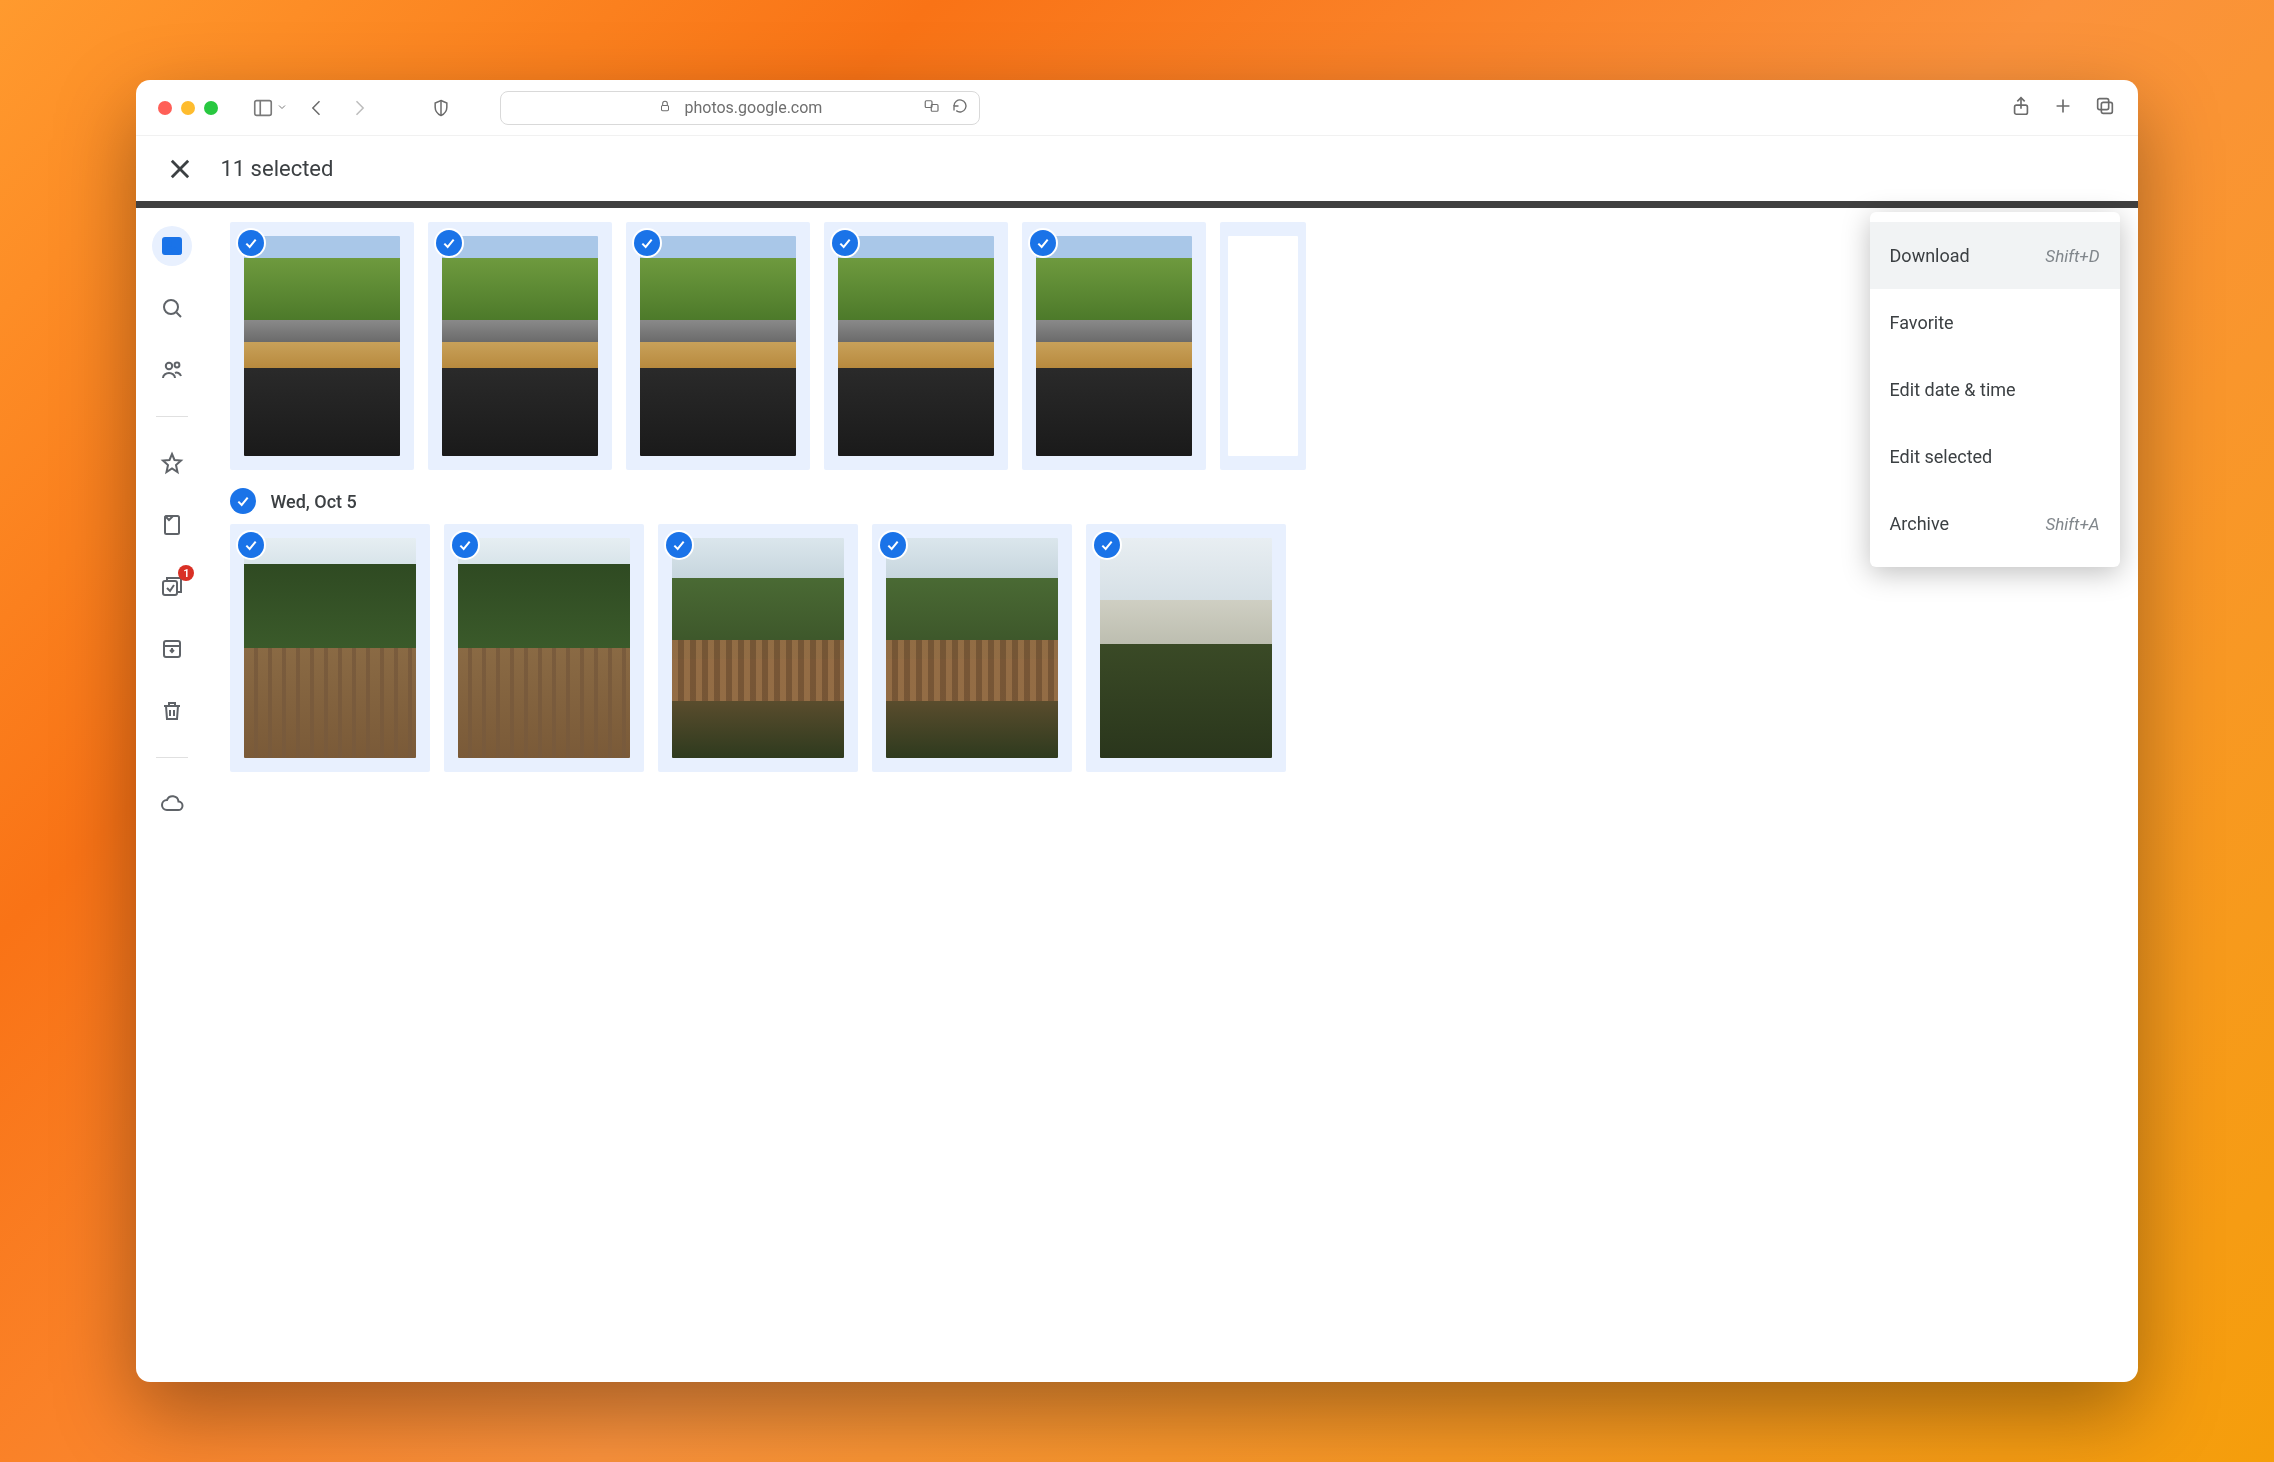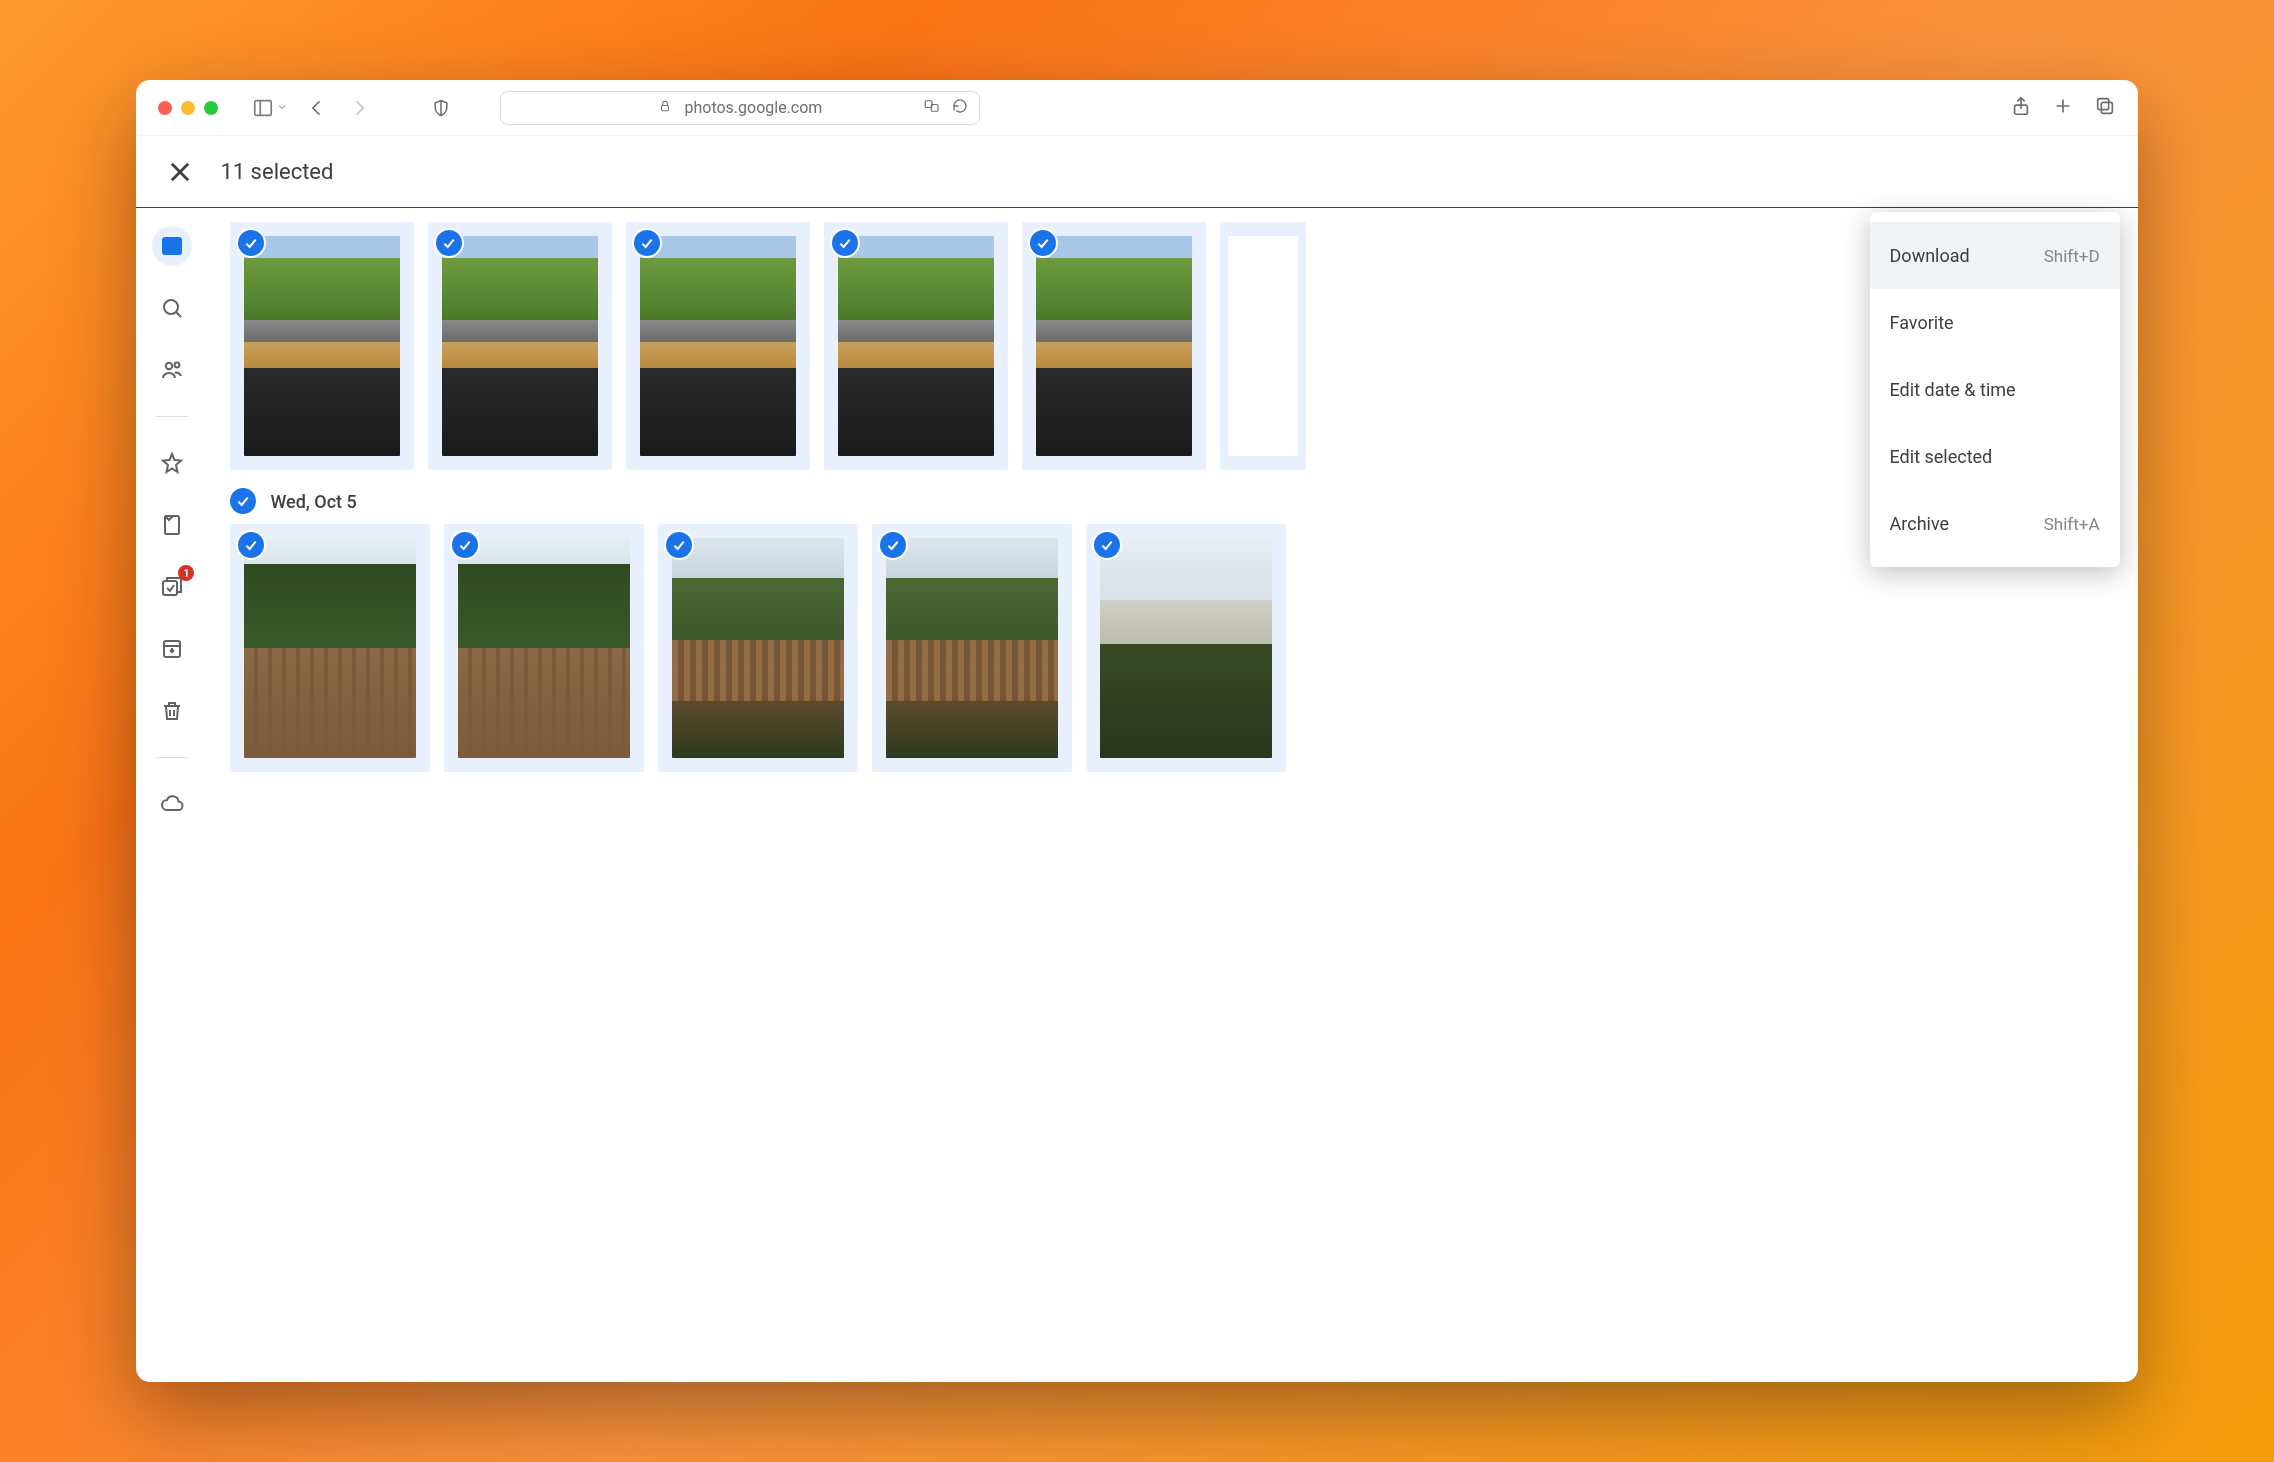--- a/index.html
+++ b/index.html
@@ -65,21 +65,21 @@
   .right-tb svg { width:22px; height:22px; stroke:currentColor; fill:none; stroke-width:1.8; }
 
   .shield { margin-left: 40px; }
 
   
   .app-header {
     height: 72px;
     display:flex; align-items:center;
     padding: 0 30px;
     gap: 26px;
-    border-bottom: 1px solid #404040;
+    border-bottom: 7px solid #404040;
     font-size: 22px;
     color:#3c4043;
   }
   .close-x { width:28px; height:28px; cursor:pointer; color:#3c4043; }
   .close-x svg { width:100%; height:100%; stroke:currentColor; stroke-width:2.4; fill:none; }
 
   
   .main { flex:1; display:flex; min-height:0; }
 
   .left-rail {
@@ -160,21 +160,21 @@
     padding: 10px 0;
     z-index: 50;
   }
   .menu-item {
     display:flex; align-items:center; justify-content:space-between;
     padding: 23px 20px;
     font-size:18px; color:#3c4043;
     cursor:pointer;
   }
   .menu-item:hover, .menu-item.hover { background:#f1f3f4; }
-  .menu-item .shortcut { color:#80868b; font-size:17px; }
+  .menu-item .shortcut { color:#80868b; font-size:17px;font-style:italic; }
 </style>
 </head>
 <body>
 
 <div class="window">
 
   <div class="titlebar">
     <div class="traffic">
       <div class="dot red"></div>
       <div class="dot yellow"></div>

